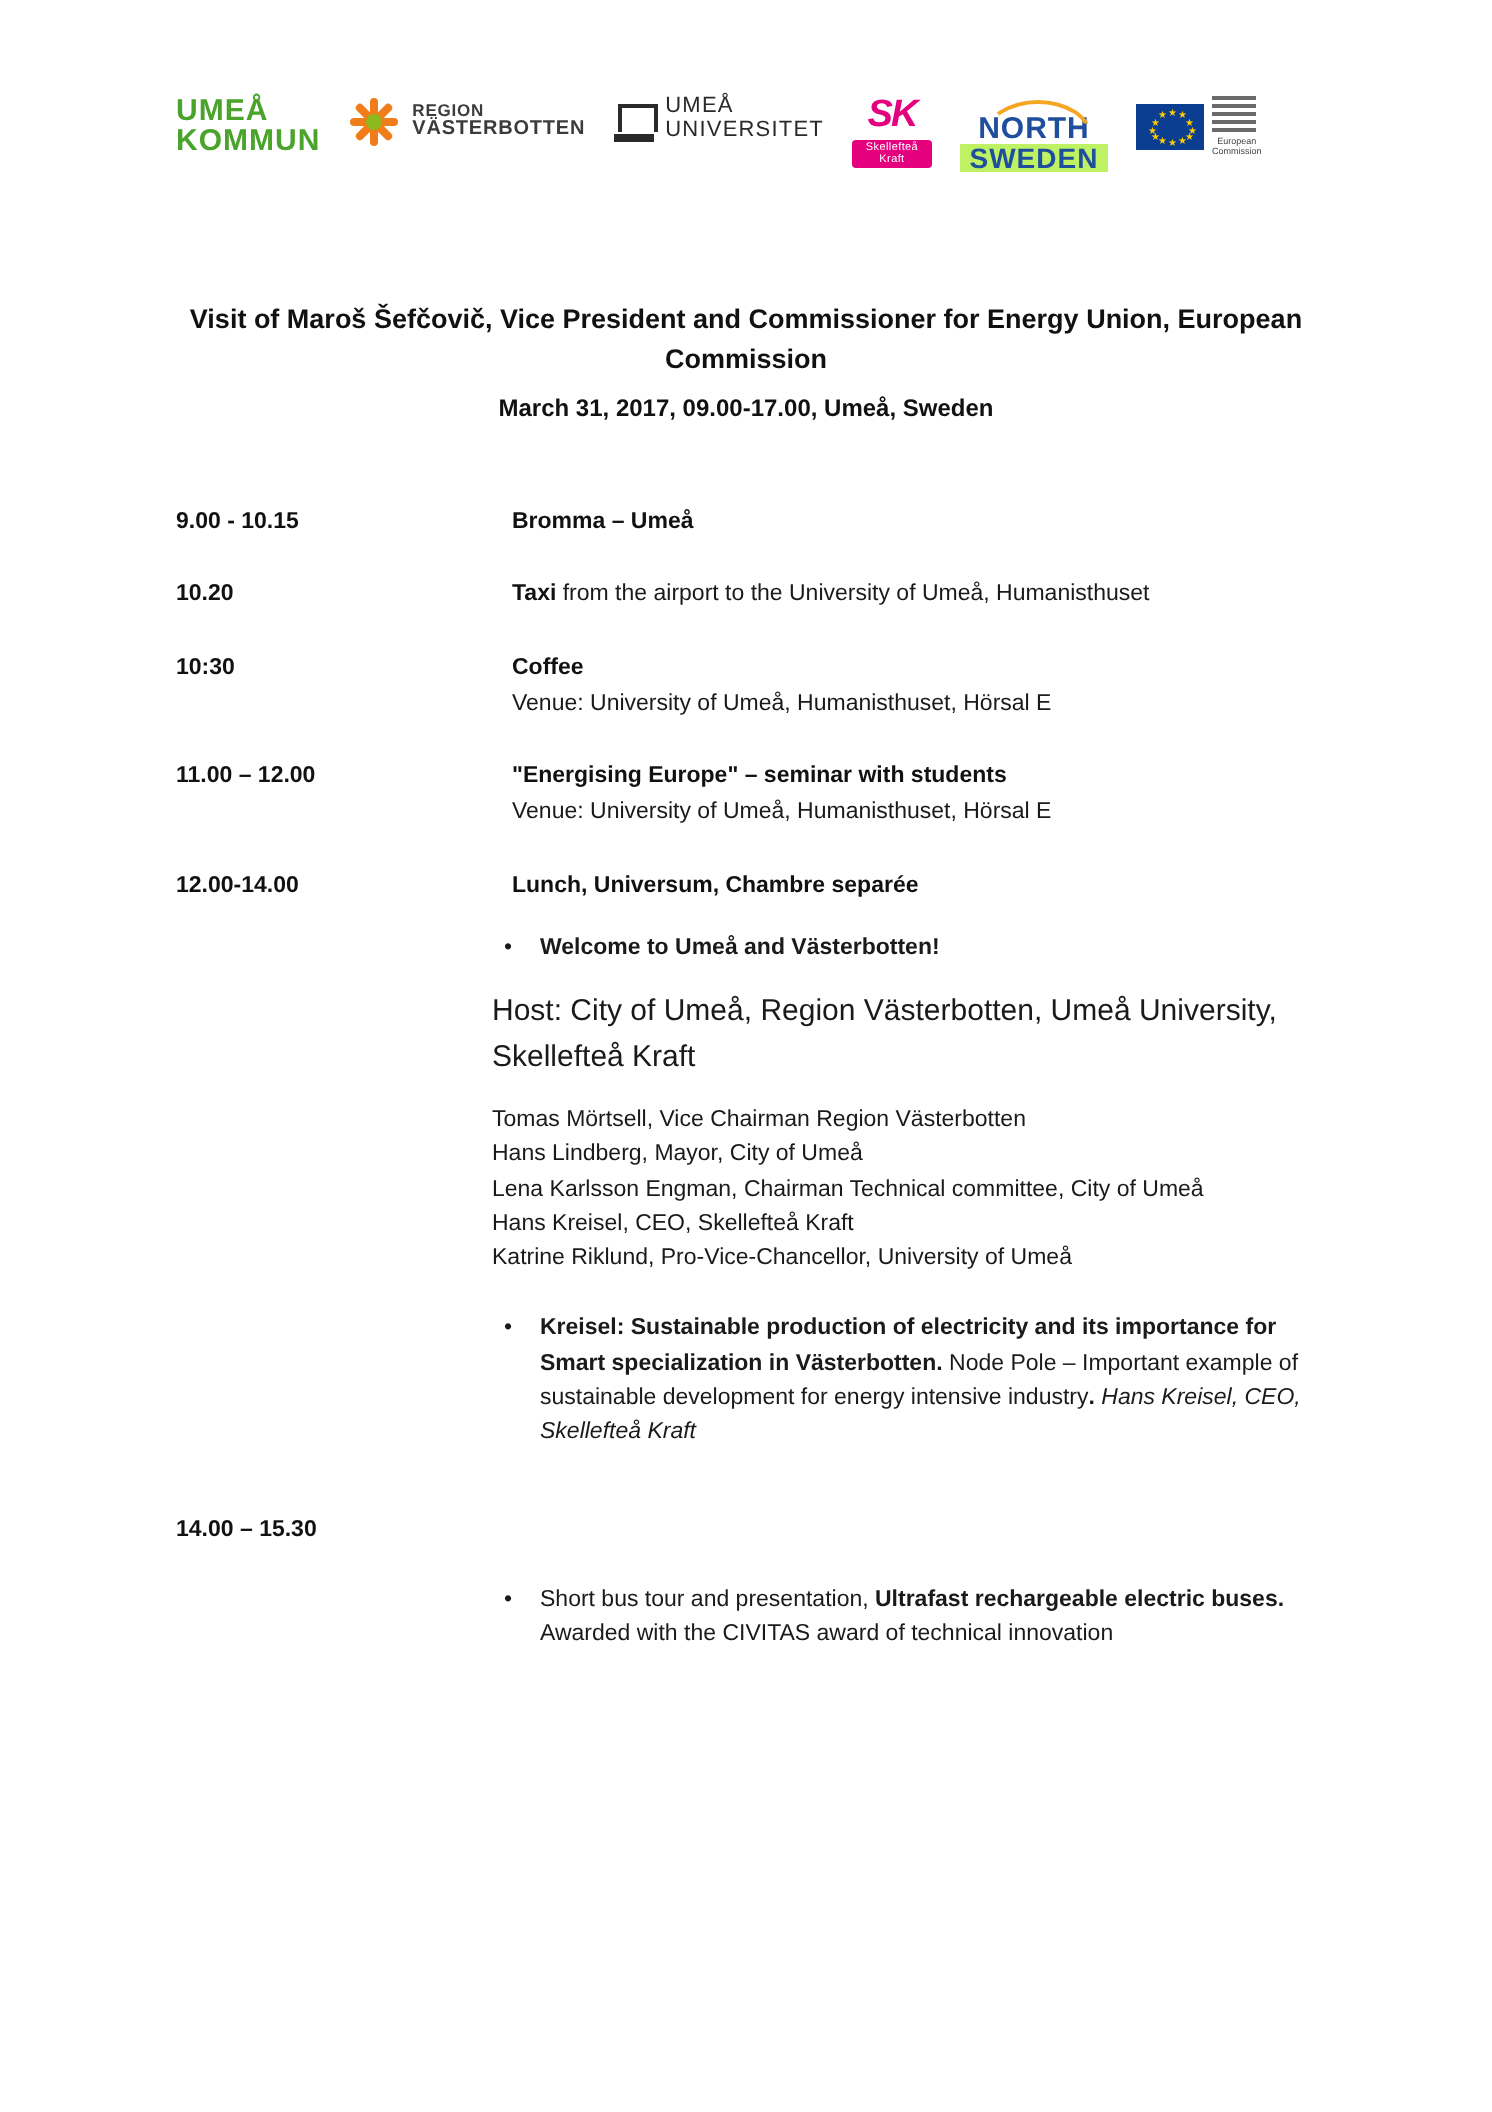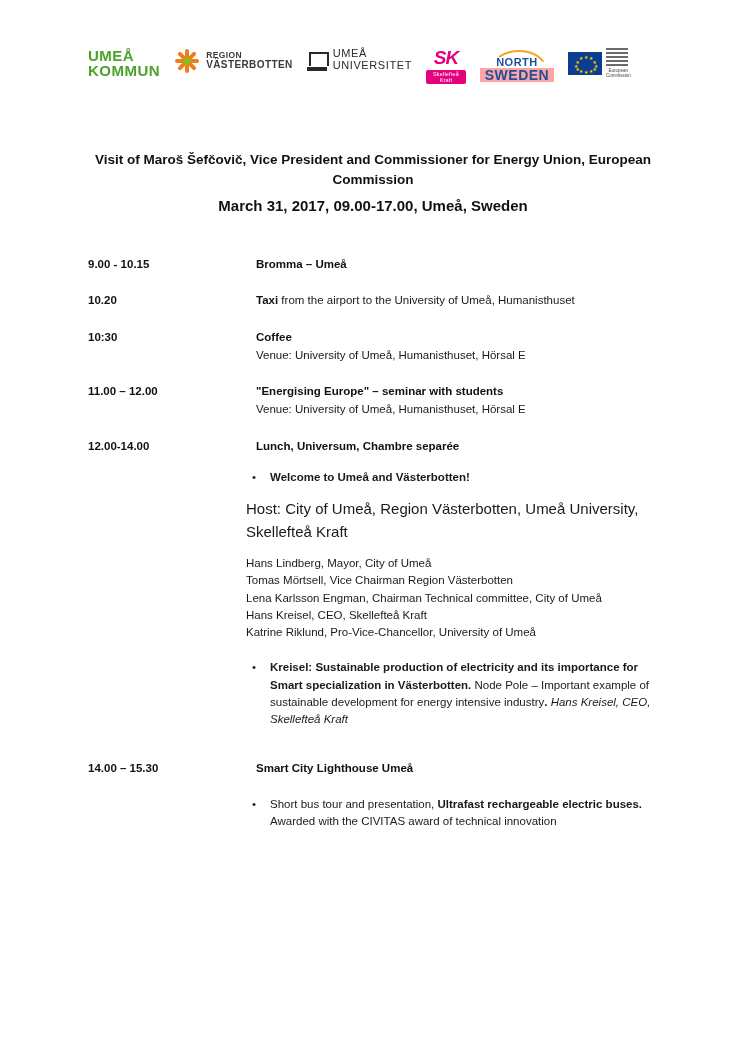--- a/index.html
+++ b/index.html
@@ -158,25 +158,25 @@
     position: absolute;
     left: 12px; top: 2px;
     width: 50px; height: 14px;
     border: 2px solid #f5a623;
     border-bottom-color: transparent;
     border-left-color: transparent;
     border-right-color: transparent;
     border-radius: 50%/100% 100% 0 0;
   }
   .ns .n1 {
-    font-size: 11px; font-weight: bold; color: #1f4e9c; letter-spacing: .5px;
+    font-size: 15px; font-weight: bold; color: #1f4e9c; letter-spacing: .5px;
   }
   .ns .n2 {
     font-size: 14px; font-weight: bold; color: #1f4e9c; letter-spacing: .5px;
-    background: #fca5a5;
+    background: #bef264;
     display: block;
   }
 
   
   .eu {
     display: flex; align-items: center; gap: 4px; flex: none;
   }
   .eu-flag {
     width: 34px; height: 23px;
     background: #0b3d91;
@@ -210,21 +210,21 @@
     margin-top: 46px;
     text-align: center;
     font-size: 13.5px;
     font-weight: bold;
     line-height: 1.45;
     color: #111;
   }
   .doc-subtitle {
     margin-top: 8px;
     text-align: center;
-    font-size: 15px;
+    font-size: 12px;
     font-weight: bold;
     color: #111;
   }
 
   
   .agenda {
     margin-top: 42px;
   }
   .row {
     display: flex;
@@ -417,38 +417,35 @@
     <div class="block">
 
       <div class="bullet">
         <div class="dot">•</div>
         <div class="btxt b">Welcome to Umeå and Västerbotten!</div>
       </div>
 
       <div class="para">Host: City of Umeå, Region Västerbotten, Umeå University, Skellefteå Kraft</div>
 
       <div class="namelist">
+        <div>Tomas Mörtsell, Vice Chairman Region Västerbotten</div>
         <div>Hans Lindberg, Mayor, City of Umeå</div>
-        <div>Tomas Mörtsell, Vice Chairman Region Västerbotten</div>
         <div>Lena Karlsson Engman, Chairman Technical committee, City of Umeå</div>
         <div>Hans Kreisel, CEO, Skellefteå Kraft</div>
         <div>Katrine Riklund, Pro-Vice-Chancellor, University of Umeå</div>
       </div>
 
       <div class="bullet" style="margin-top:18px">
         <div class="dot">•</div>
         <div class="btxt"><b class="inline">Kreisel: Sustainable production of electricity and its importance for Smart specialization in Västerbotten.</b><span> Node Pole – Important example of sustainable development for energy intensive industry</span><b class="inline">. </b><span class="ital">Hans Kreisel, CEO, Skellefteå Kraft</span></div>
       </div>
     </div>
 
     <div class="row" style="margin-top:32px;margin-bottom:4px">
       <div class="time">14.00 – 15.30</div>
-      <div class="content">
-        <span class="headline">Smart City Lighthouse Umeå</span>
-      </div>
     </div>
 
     <div class="block">
       <div class="bullet" style="margin-top:18px">
         <div class="dot">•</div>
         <div class="btxt"><span>Short bus tour and presentation, </span><b class="inline">Ultrafast rechargeable electric buses.</b><span> Awarded with the CIVITAS award of technical innovation</span></div>
       </div>
     </div>
 
   </div>

